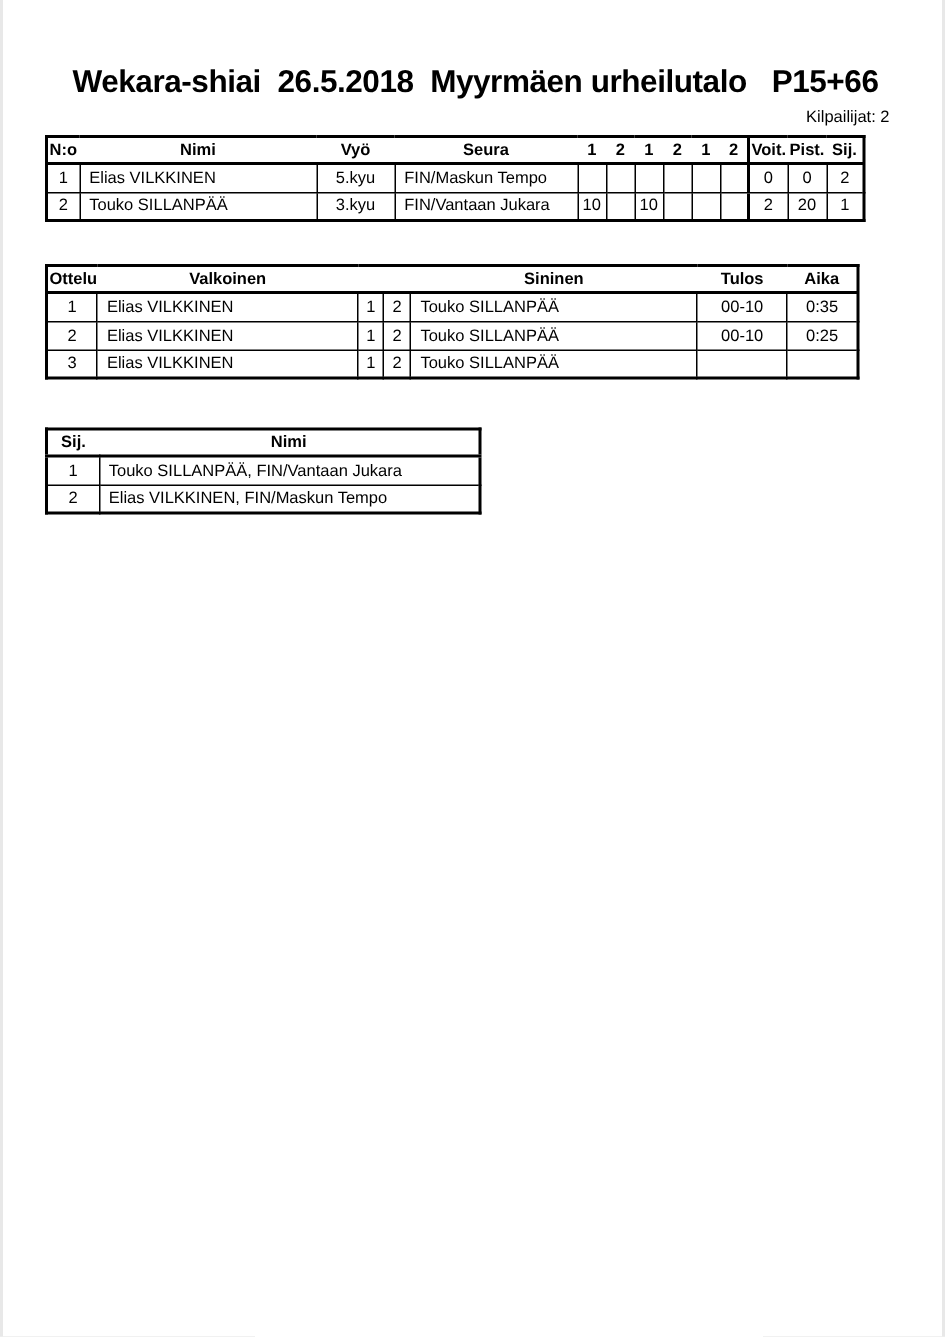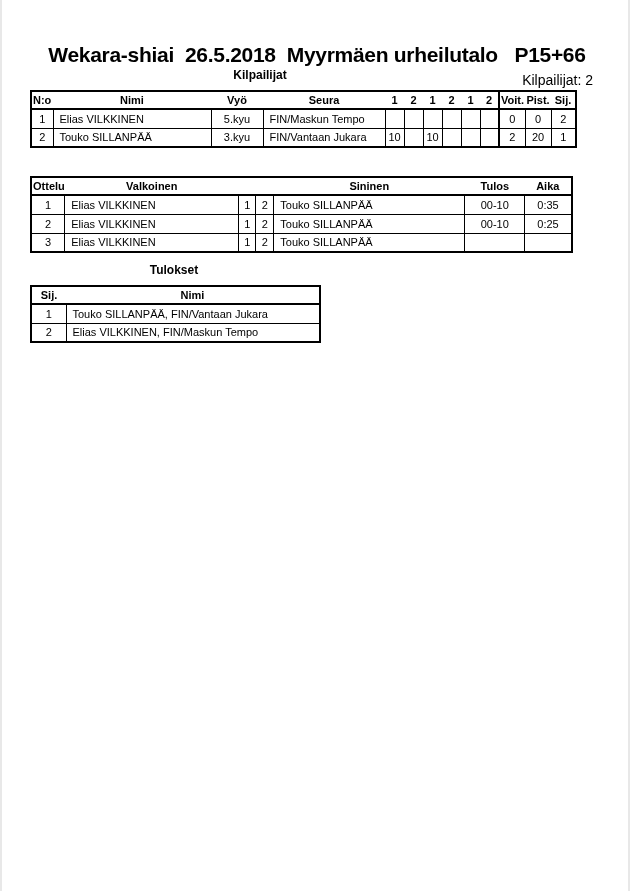--- a/index.html
+++ b/index.html
@@ -22,21 +22,21 @@
     position:absolute;
     font-size:12px;font-weight:bold;
     text-align:center;width:200px;
     white-space:nowrap;
   }
   #sec-kilpailijat{top:68px;left:158px;}
   #sec-ottelut{top:156px;left:195px;}
   #sec-tulokset{top:263px;left:72px;}
   .count-label{
     position:absolute;top:72px;right:35px;
-    font-size:14px;
+    font-size:11px;
     margin-left:16px;
   }
   table.tbl{
     position:absolute;
     border-collapse:collapse;
     table-layout:fixed;
     border:2px solid #000;
     font-size:11px;
   }
   .tbl th,.tbl td{
@@ -56,21 +56,20 @@
   #tbl-ottelut{left:28px;top:176px;}
   #tbl-tulokset{left:28px;top:285px;}
 </style>
 </head>
 <body>
 
 <div class="page">
 
   <div class="main-title">Wekara-shiai  26.5.2018  Myyrmäen urheilutalo   P15+66</div>
 
-  <div class="sec-title" id="sec-kilpailijat">Kilpailijat</div>
   <div class="count-label">Kilpailijat: 2</div>
 
   <table class="tbl" id="tbl-kilpailijat">
     <colgroup>
       <col style="width:22px">
         <col style="width:158px">
         <col style="width:52px">
         <col style="width:122px">
       <col style="width:19px">
         <col style="width:19px">
@@ -179,21 +178,20 @@
         <td class="name">Elias VILKKINEN</td>
         <td>1</td>
         <td>2</td>
         <td class="name">Touko SILLANPÄÄ</td>
         <td></td>
         <td></td>
       </tr>
     </tbody>
   </table>
 
-  <div class="sec-title" id="sec-tulokset">Tulokset</div>
 
   <table class="tbl" id="tbl-tulokset">
     <colgroup>
       <col style="width:35px">
         <col style="width:254px">
     </colgroup>
     <thead>
       <tr>
         <th>Sij.</th>
         <th>Nimi</th>

